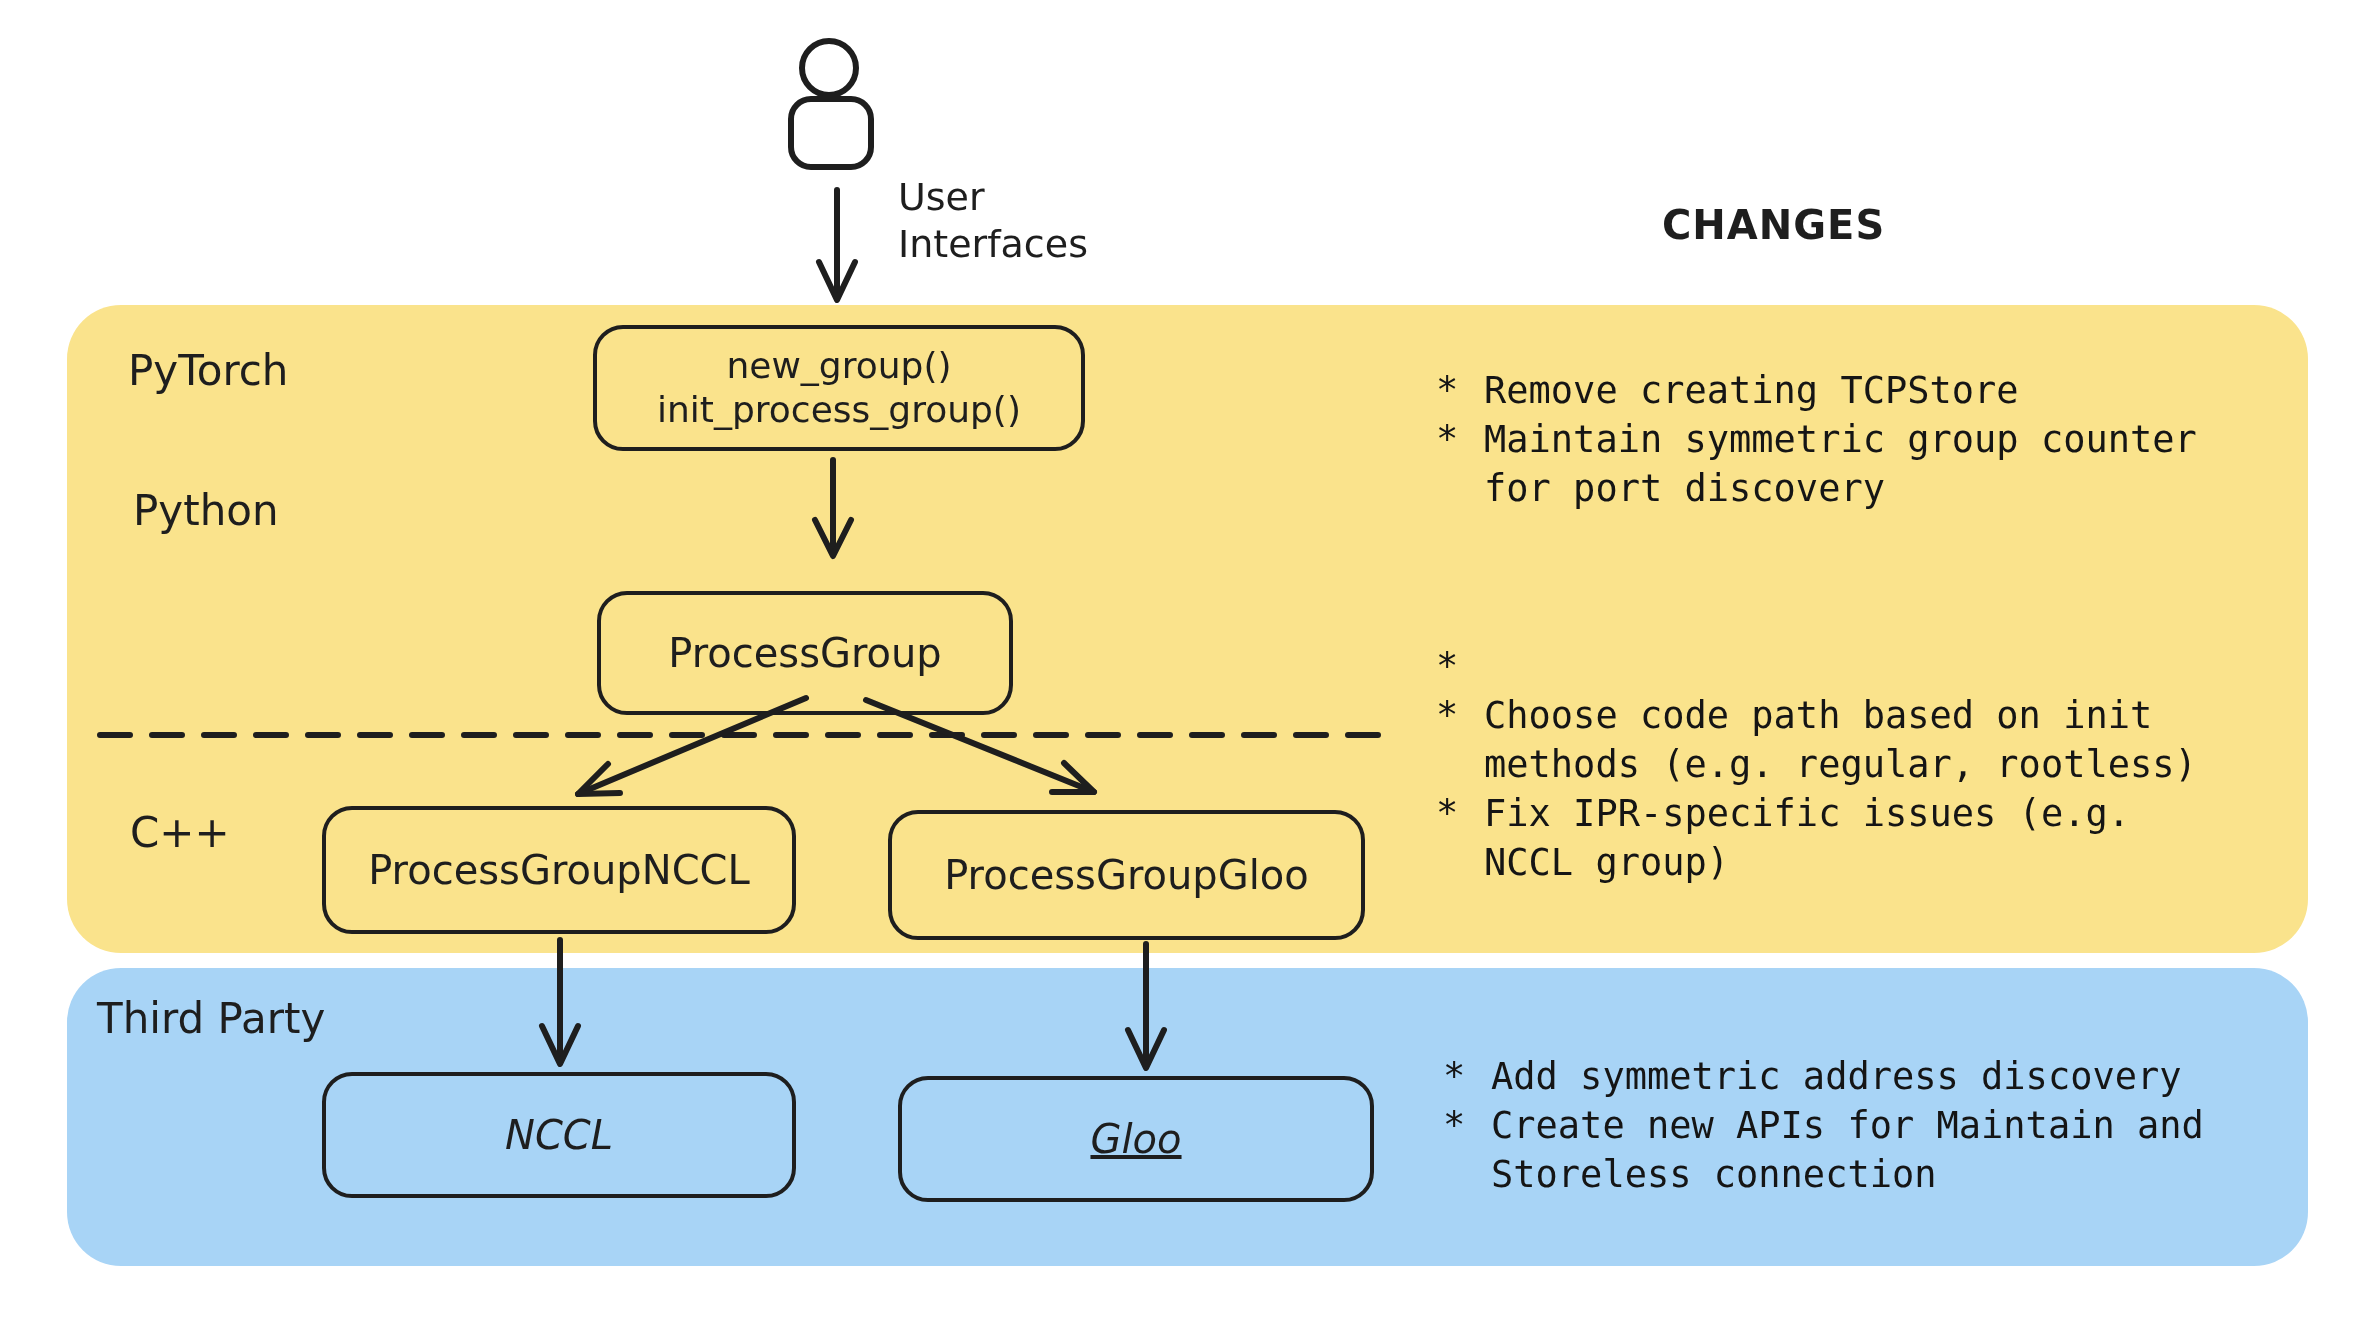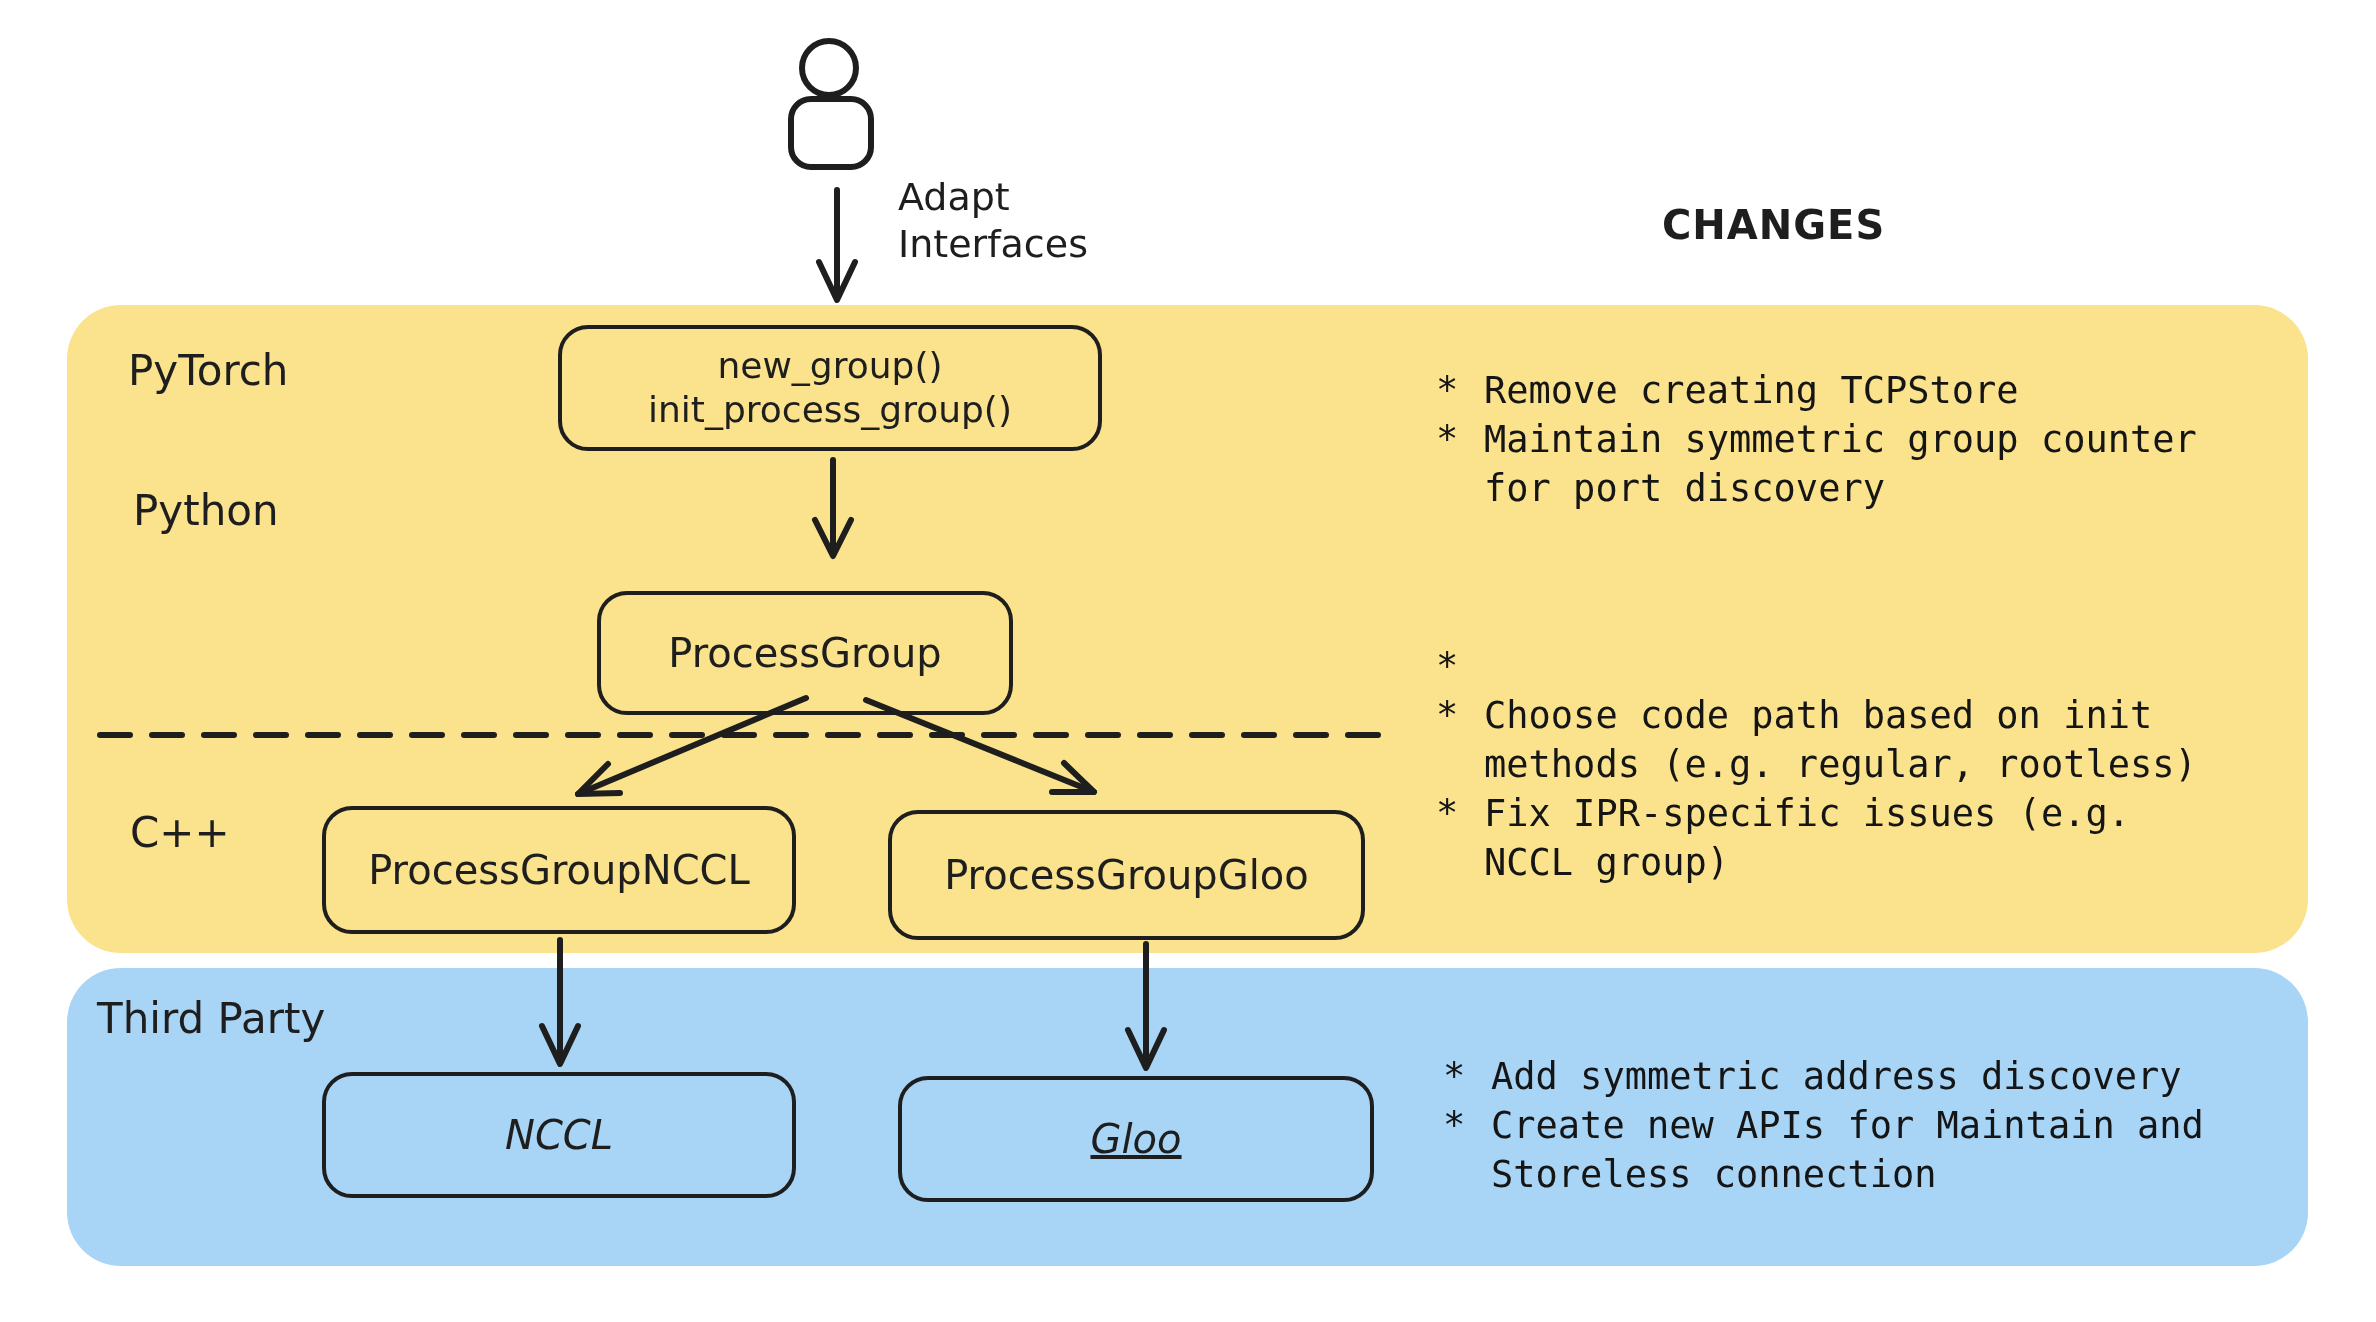--- a/index.html
+++ b/index.html
@@ -30,21 +30,21 @@
     position:absolute;
     border:4px solid #1e1e1e;
     border-radius:30px;
     display:flex;align-items:center;justify-content:center;
     text-align:center;
     font-size:40px;
     background:transparent;
     box-sizing:border-box;
   }
   .node .pre{white-space:pre-line;line-height:44px;font-size:36px;}
-  .node-api{left:558px;top:325px;width:544px;height:126px;}
+  .node-api{left:593px;top:325px;width:492px;height:126px;}
   .node-pg{left:597px;top:563px;width:416px;height:124px;margin-top:28px;}
   .node-pgn{left:322px;top:806px;width:474px;height:128px;}
   .node-pgg{left:882px;top:810px;width:477px;height:130px;margin-left:6px;}
   .node-nccl{left:322px;top:1072px;width:474px;height:126px;font-style:italic;}
   .node-gloo{left:898px;top:1076px;width:476px;height:126px;font-style:italic;text-decoration:underline;}
 
   .bullets{
     position:absolute;
     font-family:"DejaVu Sans Mono", monospace;
     font-size:37px;
@@ -69,21 +69,21 @@
 <div class="canvas">
 
   <div class="band band-yellow"></div>
   <div class="band band-blue"></div>
 
   <div class="layer-label hand lbl-pytorch">PyTorch</div>
   <div class="layer-label hand lbl-python">Python</div>
   <div class="layer-label hand lbl-cpp">C++</div>
   <div class="layer-label hand lbl-thirdparty">Third Party</div>
 
-  <div class="user-label hand">Adapt
+  <div class="user-label hand">User
 Interfaces</div>
   <div class="changes-title hand">CHANGES</div>
 
   <div class="node node-api">
     <span class="pre">new_group()
 init_process_group()</span>
   </div>
   <div class="node node-pg">
     <span>ProcessGroup</span>
   </div>

